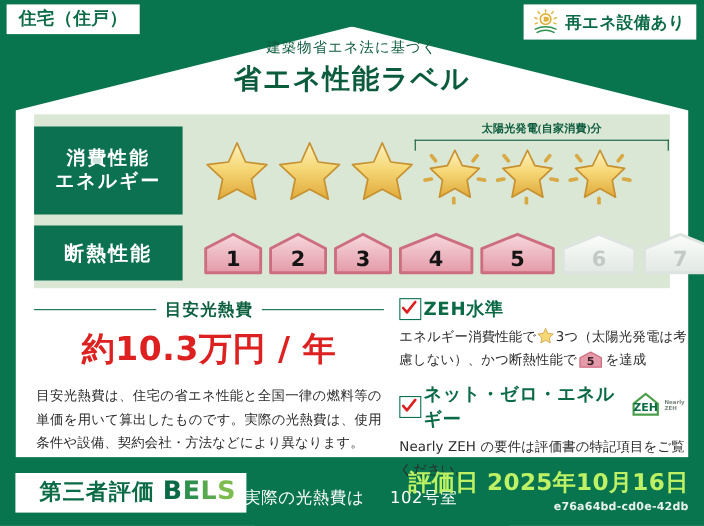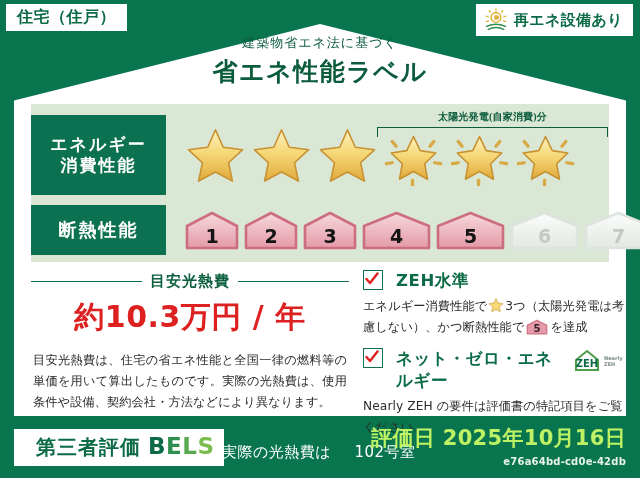--- a/index.html
+++ b/index.html
@@ -154,21 +154,21 @@
   }
   .cost-note{
     margin-top:12px;
     font-size:12.2px;line-height:1.72;color:#2b2b2b;
     letter-spacing:.1px;text-align:justify;
     padding:0 2px;
   }
 
   
   .crit{margin-bottom:6px;}
-  .crit-head{display:flex;gap:13px;}
+  .crit-head{display:flex;align-items:center;gap:2px;}
   .checkbox{
     width:18px;height:18px;border:1.6px solid #0c7150;background:#fff;
     flex:none;position:relative;
   }
   .checkbox svg{position:absolute;left:1px;top:1px;}
   .crit-title{
     font-size:16.5px;font-weight:bold;color:#0c6b47;letter-spacing:.6px;
   }
   .crit-body{
     font-size:12.2px;line-height:1.72;color:#2b2b2b;margin-top:4px;
@@ -221,22 +221,22 @@
   </div>
 
   <div class="panel"></div>
 
   <div class="panel-inner">
 
     <div class="perf-block">
 
       <div class="perf-row row-energy">
         <div class="row-label energy">
+          <span>消費性能</span>
           <span>エネルギー</span>
-          <span>消費性能</span>
         </div>
 
         <div class="stars">
 
           <div class="star-cell">
             <svg class="star-svg" viewBox="0 0 64 64">
               <defs>
                 <linearGradient id="gS" x1="0" y1="0" x2="0" y2="1">
                   <stop offset="0" stop-color="#fdf1c0"></stop>
                     <stop offset="0.45" stop-color="#f6d877"></stop>

